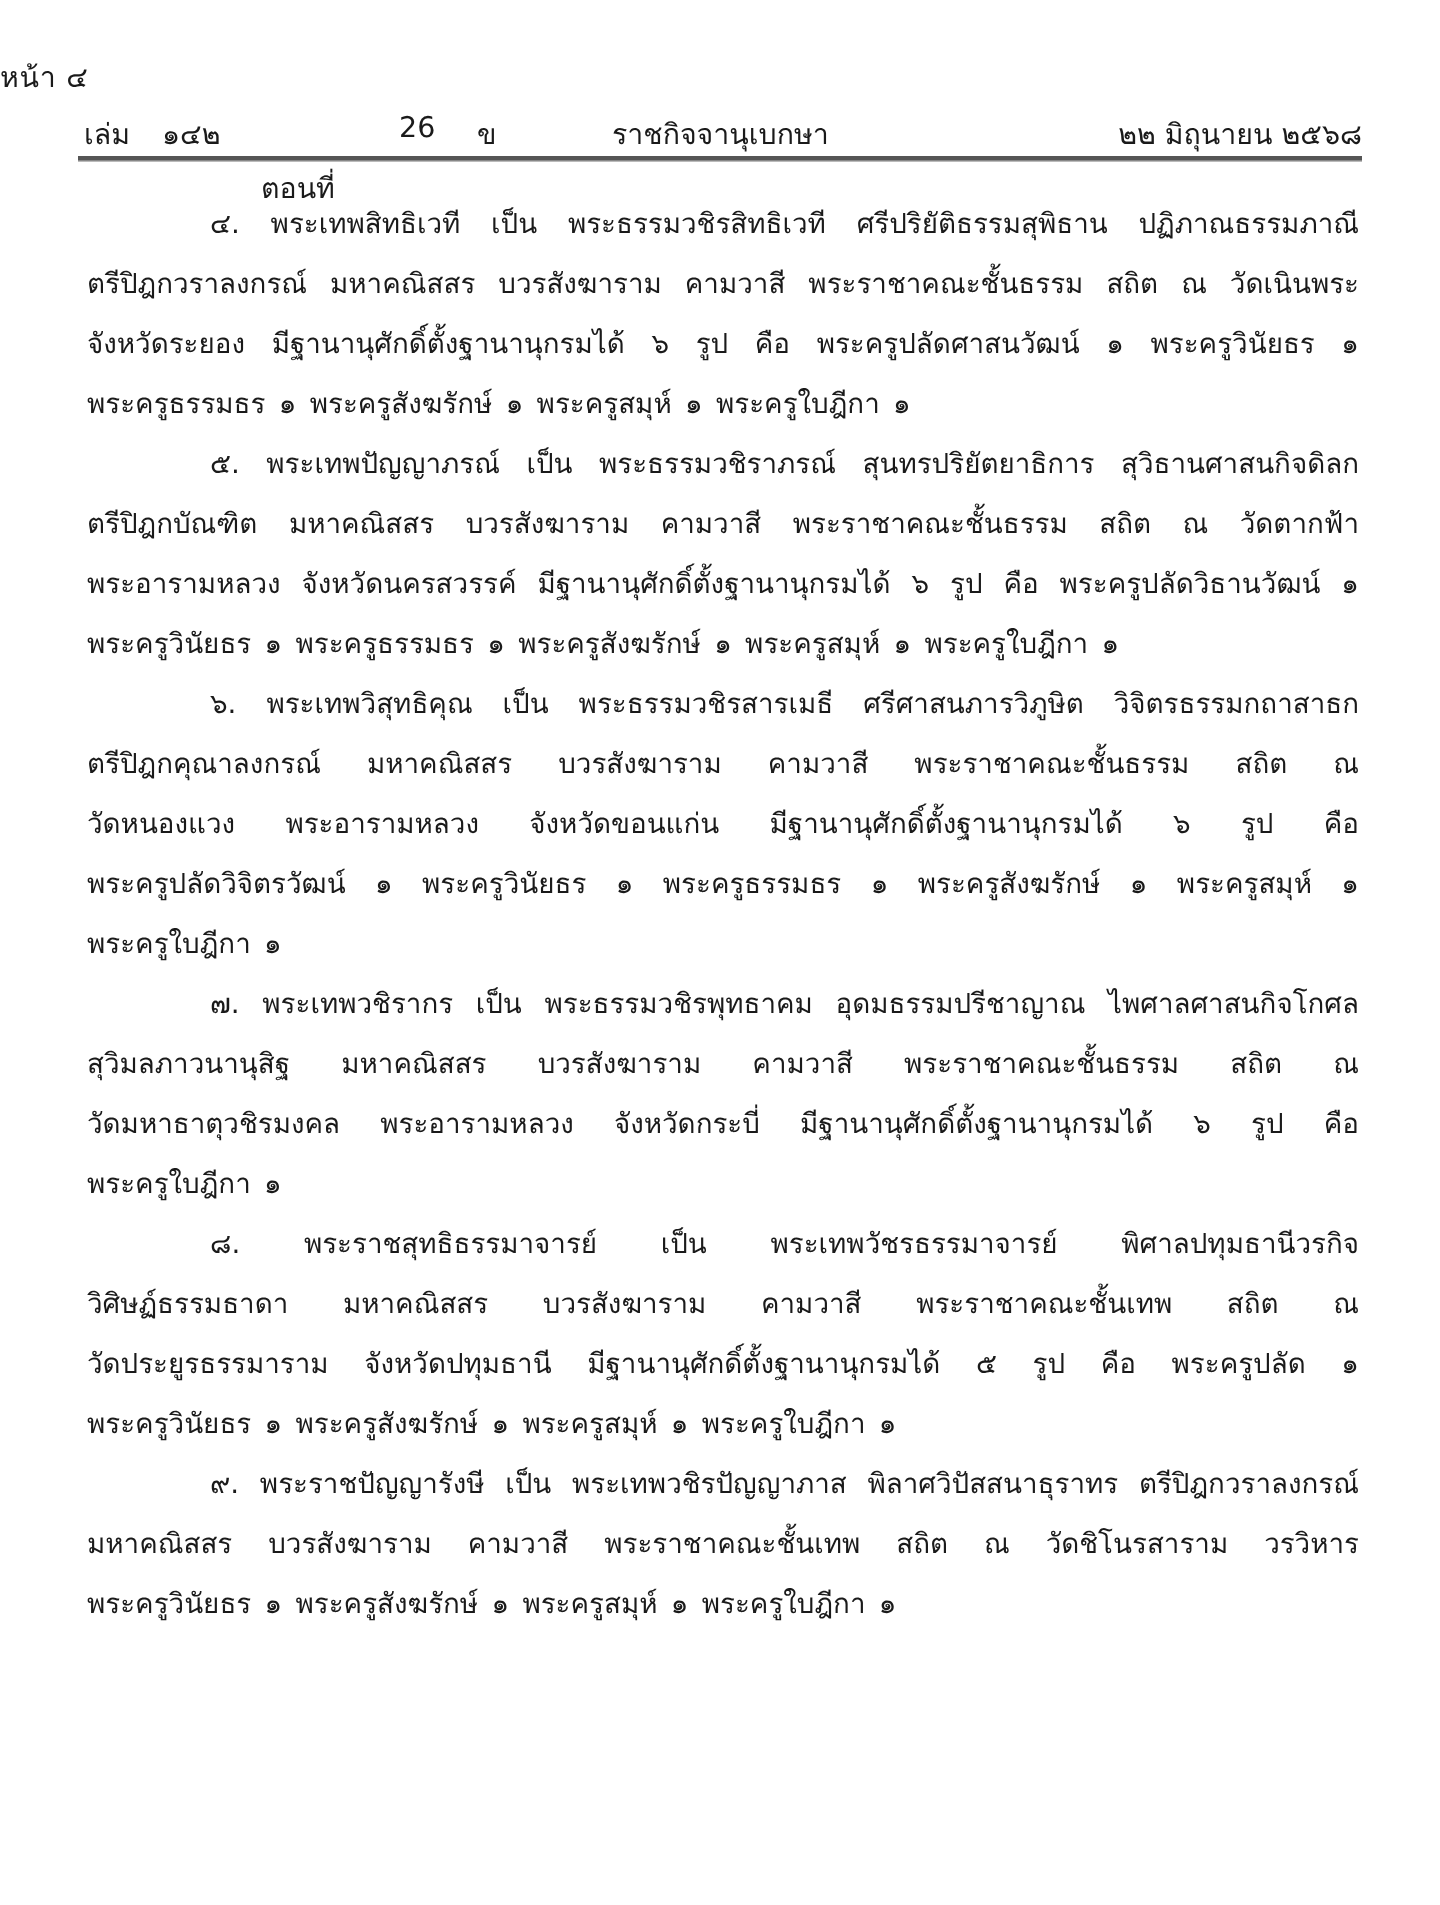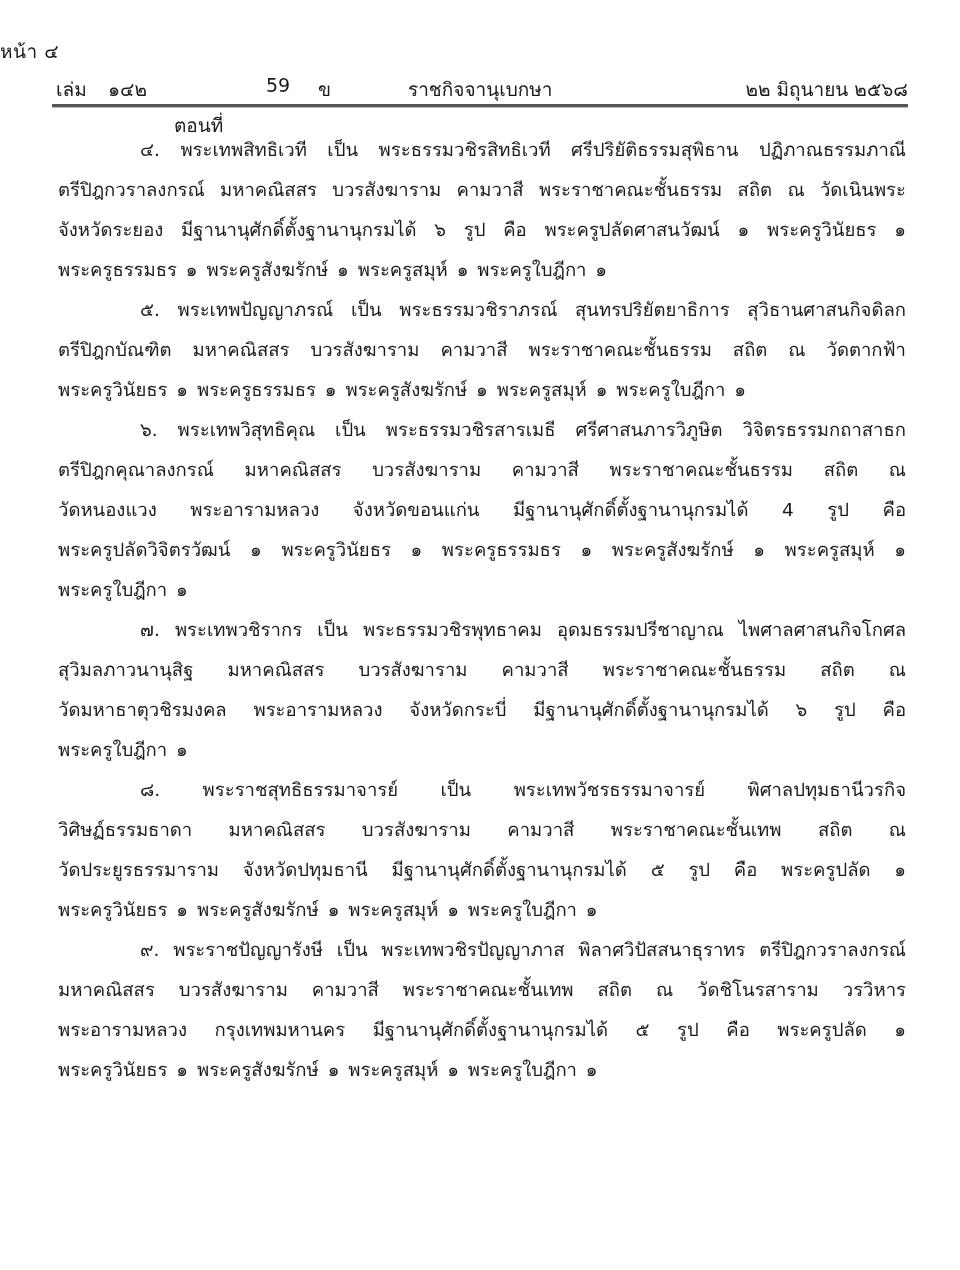--- a/index.html
+++ b/index.html
@@ -45,58 +45,58 @@
 </style>
 </head>
 <body>
 
 <div class="page-number">หน้า ๔</div>
 
 <div class="header-line">
   <span class="h-vol-label">เล่ม</span>
   <span class="h-vol-num">๑๔๒</span>
   <span class="h-issue-label">ตอนที่</span>
-  <span class="h-issue-num">59</span>
+  <span class="h-issue-num">26</span>
   <span class="h-section">ข</span>
   <span class="h-gazette">ราชกิจจานุเบกษา</span>
   <span class="h-date">๒๒ มิถุนายน ๒๕๖๘</span>
 </div>
 
 <div class="header-rule"></div>
 
 <div class="content">
   <div class="para">
     <span class="line first">๔. พระเทพสิทธิเวที เป็น พระธรรมวชิรสิทธิเวที ศรีปริยัติธรรมสุพิธาน ปฏิภาณธรรมภาณี</span>
     <span class="line">ตรีปิฎกวราลงกรณ์ มหาคณิสสร บวรสังฆาราม คามวาสี พระราชาคณะชั้นธรรม สถิต ณ วัดเนินพระ</span>
     <span class="line">จังหวัดระยอง มีฐานานุศักดิ์ตั้งฐานานุกรมได้ ๖ รูป คือ พระครูปลัดศาสนวัฒน์ ๑ พระครูวินัยธร ๑</span>
     <span class="line last">พระครูธรรมธร ๑ พระครูสังฆรักษ์ ๑ พระครูสมุห์ ๑ พระครูใบฎีกา ๑</span>
   </div>
   <div class="para">
     <span class="line first">๕. พระเทพปัญญาภรณ์ เป็น พระธรรมวชิราภรณ์ สุนทรปริยัตยาธิการ สุวิธานศาสนกิจดิลก</span>
     <span class="line">ตรีปิฎกบัณฑิต มหาคณิสสร บวรสังฆาราม คามวาสี พระราชาคณะชั้นธรรม สถิต ณ วัดตากฟ้า</span>
+    <span class="line">พระอารามหลวง จังหวัดนครสวรรค์ มีฐานานุศักดิ์ตั้งฐานานุกรมได้ ๖ รูป คือ พระครูปลัดวิธานวัฒน์ ๑</span>
     <span class="line last">พระครูวินัยธร ๑ พระครูธรรมธร ๑ พระครูสังฆรักษ์ ๑ พระครูสมุห์ ๑ พระครูใบฎีกา ๑</span>
   </div>
   <div class="para">
     <span class="line first">๖. พระเทพวิสุทธิคุณ เป็น พระธรรมวชิรสารเมธี ศรีศาสนภารวิภูษิต วิจิตรธรรมกถาสาธก</span>
     <span class="line">ตรีปิฎกคุณาลงกรณ์ มหาคณิสสร บวรสังฆาราม คามวาสี พระราชาคณะชั้นธรรม สถิต ณ</span>
-    <span class="line">วัดหนองแวง พระอารามหลวง จังหวัดขอนแก่น มีฐานานุศักดิ์ตั้งฐานานุกรมได้ 4 รูป คือ</span>
+    <span class="line">วัดหนองแวง พระอารามหลวง จังหวัดขอนแก่น มีฐานานุศักดิ์ตั้งฐานานุกรมได้ ๖ รูป คือ</span>
     <span class="line">พระครูปลัดวิจิตรวัฒน์ ๑ พระครูวินัยธร ๑ พระครูธรรมธร ๑ พระครูสังฆรักษ์ ๑ พระครูสมุห์ ๑</span>
     <span class="line last">พระครูใบฎีกา ๑</span>
   </div>
   <div class="para">
     <span class="line first">๗. พระเทพวชิรากร เป็น พระธรรมวชิรพุทธาคม อุดมธรรมปรีชาญาณ ไพศาลศาสนกิจโกศล</span>
     <span class="line">สุวิมลภาวนานุสิฐ มหาคณิสสร บวรสังฆาราม คามวาสี พระราชาคณะชั้นธรรม สถิต ณ</span>
     <span class="line">วัดมหาธาตุวชิรมงคล พระอารามหลวง จังหวัดกระบี่ มีฐานานุศักดิ์ตั้งฐานานุกรมได้ ๖ รูป คือ</span>
     <span class="line last">พระครูใบฎีกา ๑</span>
   </div>
   <div class="para">
     <span class="line first">๘. พระราชสุทธิธรรมาจารย์ เป็น พระเทพวัชรธรรมาจารย์ พิศาลปทุมธานีวรกิจ</span>
     <span class="line">วิศิษฏ์ธรรมธาดา มหาคณิสสร บวรสังฆาราม คามวาสี พระราชาคณะชั้นเทพ สถิต ณ</span>
     <span class="line">วัดประยูรธรรมาราม จังหวัดปทุมธานี มีฐานานุศักดิ์ตั้งฐานานุกรมได้ ๕ รูป คือ พระครูปลัด ๑</span>
     <span class="line last">พระครูวินัยธร ๑ พระครูสังฆรักษ์ ๑ พระครูสมุห์ ๑ พระครูใบฎีกา ๑</span>
   </div>
   <div class="para">
     <span class="line first">๙. พระราชปัญญารังษี เป็น พระเทพวชิรปัญญาภาส พิลาศวิปัสสนาธุราทร ตรีปิฎกวราลงกรณ์</span>
     <span class="line">มหาคณิสสร บวรสังฆาราม คามวาสี พระราชาคณะชั้นเทพ สถิต ณ วัดชิโนรสาราม วรวิหาร</span>
-    <span class="line">พระอารามหลวง กรุงเทพมหานคร มีฐานานุศักดิ์ตั้งฐานานุกรมได้ ๕ รูป คือ พระครูปลัด ๑</span>
     <span class="line last">พระครูวินัยธร ๑ พระครูสังฆรักษ์ ๑ พระครูสมุห์ ๑ พระครูใบฎีกา ๑</span>
   </div>
 </div>
 
 </body></html>

